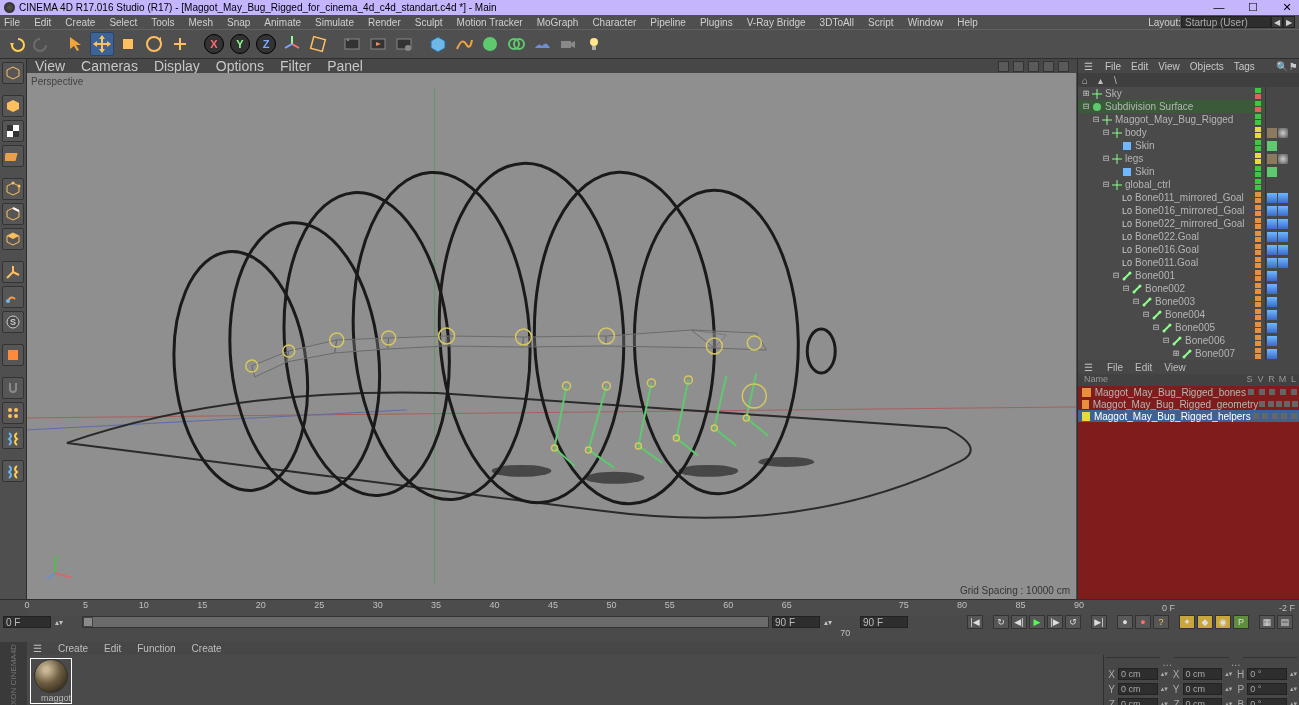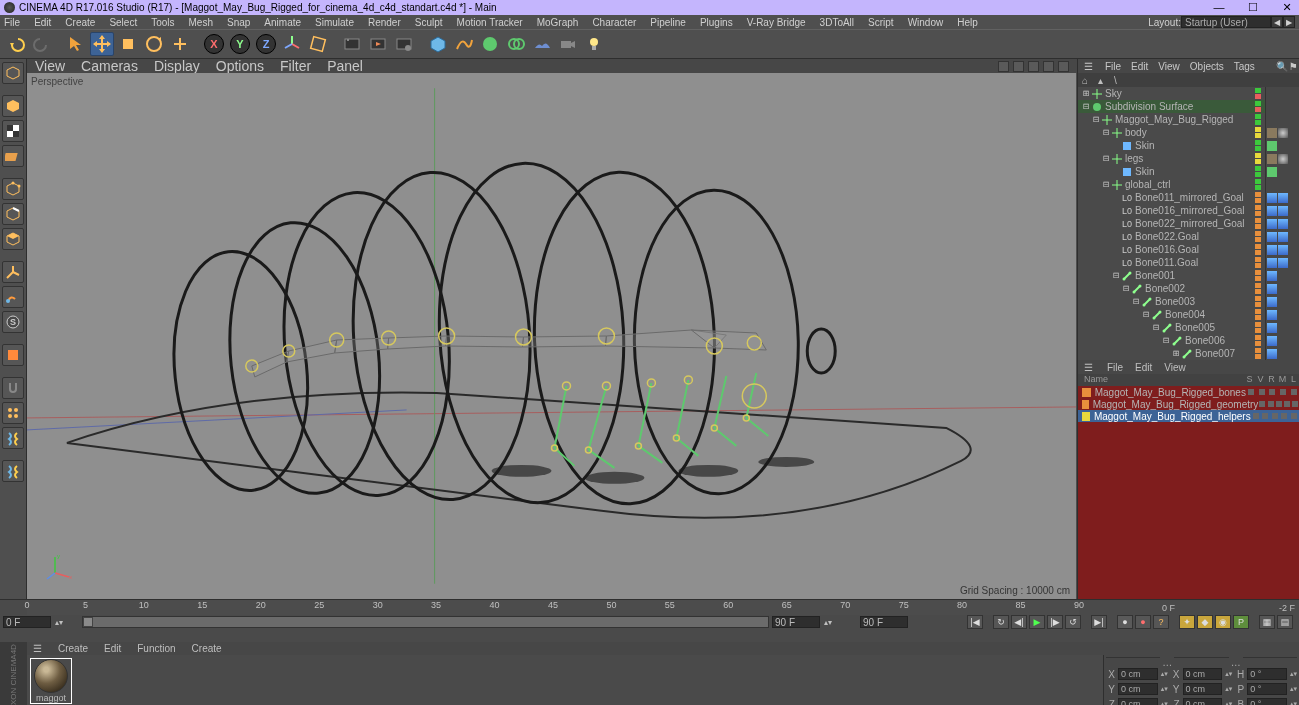--- a/index.html
+++ b/index.html
@@ -94,21 +94,21 @@
 .playbar{ height:14px; display:flex; align-items:center; justify-content:flex-end; gap:2px; padding-right:6px;}
 .pbtn{ width:16px;height:14px; background:#565656; border:1px solid #333; display:flex;align-items:center;justify-content:center; font-size:9px; color:#ddd;}
 .pbtn.play{ color:#4fff4f;}
 .pbtn.stop{ color:#ff6e6e;}
 .pbtn.help{ color:#ffbf5e;}
 
 
 .bottommenu{ height:13px; background:#474747; display:flex;align-items:center; padding:0 6px; gap:16px; font-size:10px; margin-left:27px;}
 .bottomrow{ display:flex; height:64px;}
 .matarea{ flex:1; background:#4a4a4a; display:flex; align-items:flex-start; padding:3px;}
-.matitem{ width:42px; text-align:center; font-size:9px; color:#bbb;}
+.matitem{ width:42px; text-align:right; font-size:9px; color:#bbb;}
 .matball{ width:34px;height:34px; border-radius:50%; background: radial-gradient(circle at 35% 30%, #c9b896 8%, #6e5d42 45%, #2a2114 90%); margin:0 auto; border:1px solid #333;}
 .matarea .selbox{ border:1px solid #fff;}
 
 .coord{ width:196px; background:#474747; border-left:1px solid #2e2e2e; padding:2px; font-size:10px; color:#aaa;}
 .coord .crow{ display:flex; gap:3px; height:14px; align-items:center; margin-bottom:1px;}
 .coord .clbl{ width:10px; text-align:right;}
 .coord .cfld{ width:44px; height:12px; background:#2e2e2e; border:1px solid #222; padding:0 2px; font-size:9px; display:flex;align-items:center;}
 .coord .clbl2{ width:10px; text-align:right;}
 .maxonlbl{ width:27px; writing-mode:vertical-rl; transform:rotate(180deg); font-size:8px; color:#777; display:flex;align-items:center;justify-content:center;}
 
@@ -968,21 +968,21 @@
           <div class="tick" style="left: 22.2222%;">20</div>
           <div class="tick" style="left: 27.7778%;">25</div>
           <div class="tick" style="left: 33.3333%;">30</div>
           <div class="tick" style="left: 38.8889%;">35</div>
           <div class="tick" style="left: 44.4444%;">40</div>
           <div class="tick" style="left: 50%;">45</div>
           <div class="tick" style="left: 55.5556%;">50</div>
           <div class="tick" style="left: 61.1111%;">55</div>
           <div class="tick" style="left: 66.6667%;">60</div>
           <div class="tick" style="left: 72.2222%;">65</div>
-          <div class="tick" style="left: 77.7778%;">70</div>
+          <div class="tick" style="left: 77.7778%; margin-top: 28px;">70</div>
           <div class="tick" style="left: 83.3333%;">75</div>
           <div class="tick" style="left: 88.8889%;">80</div>
           <div class="tick" style="left: 94.4444%;">85</div>
           <div class="tick" style="left: 100%;">90</div>
         </div>
       <div style="width:220px; height:14px; display:flex;align-items:center; gap:2px; font-size:9px; justify-content:flex-end;padding-right:4px;">
         <span>0 F</span>
         <span style="width:100px;"></span>
         <span>-2 F</span>
       </div>

